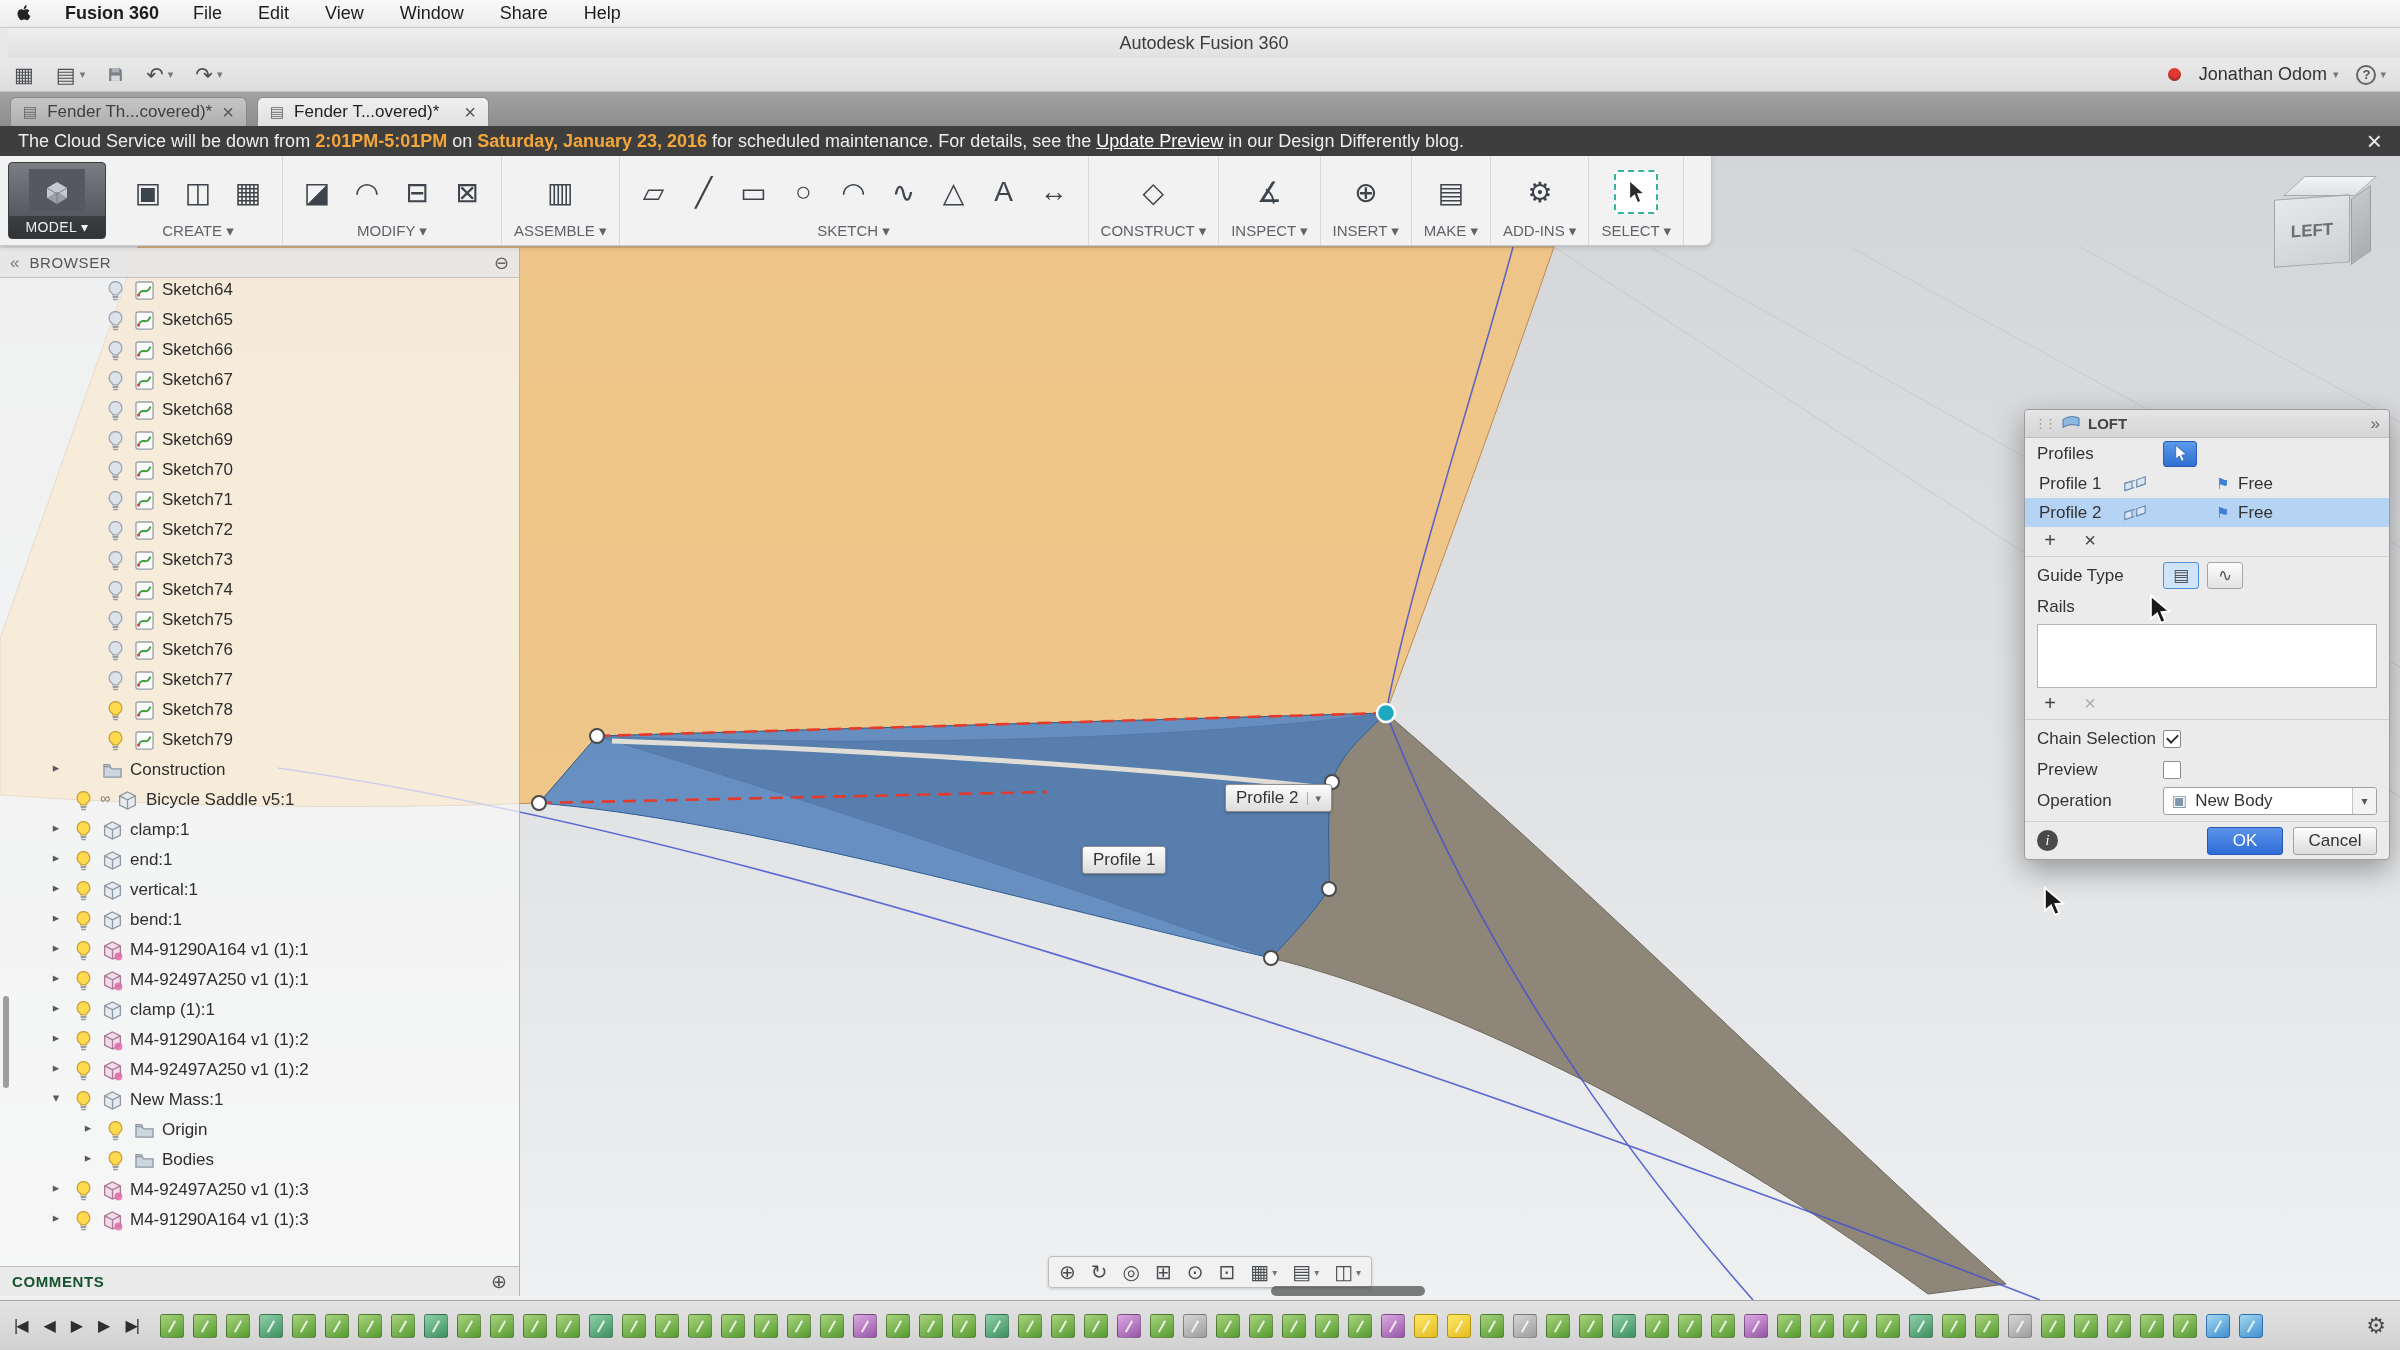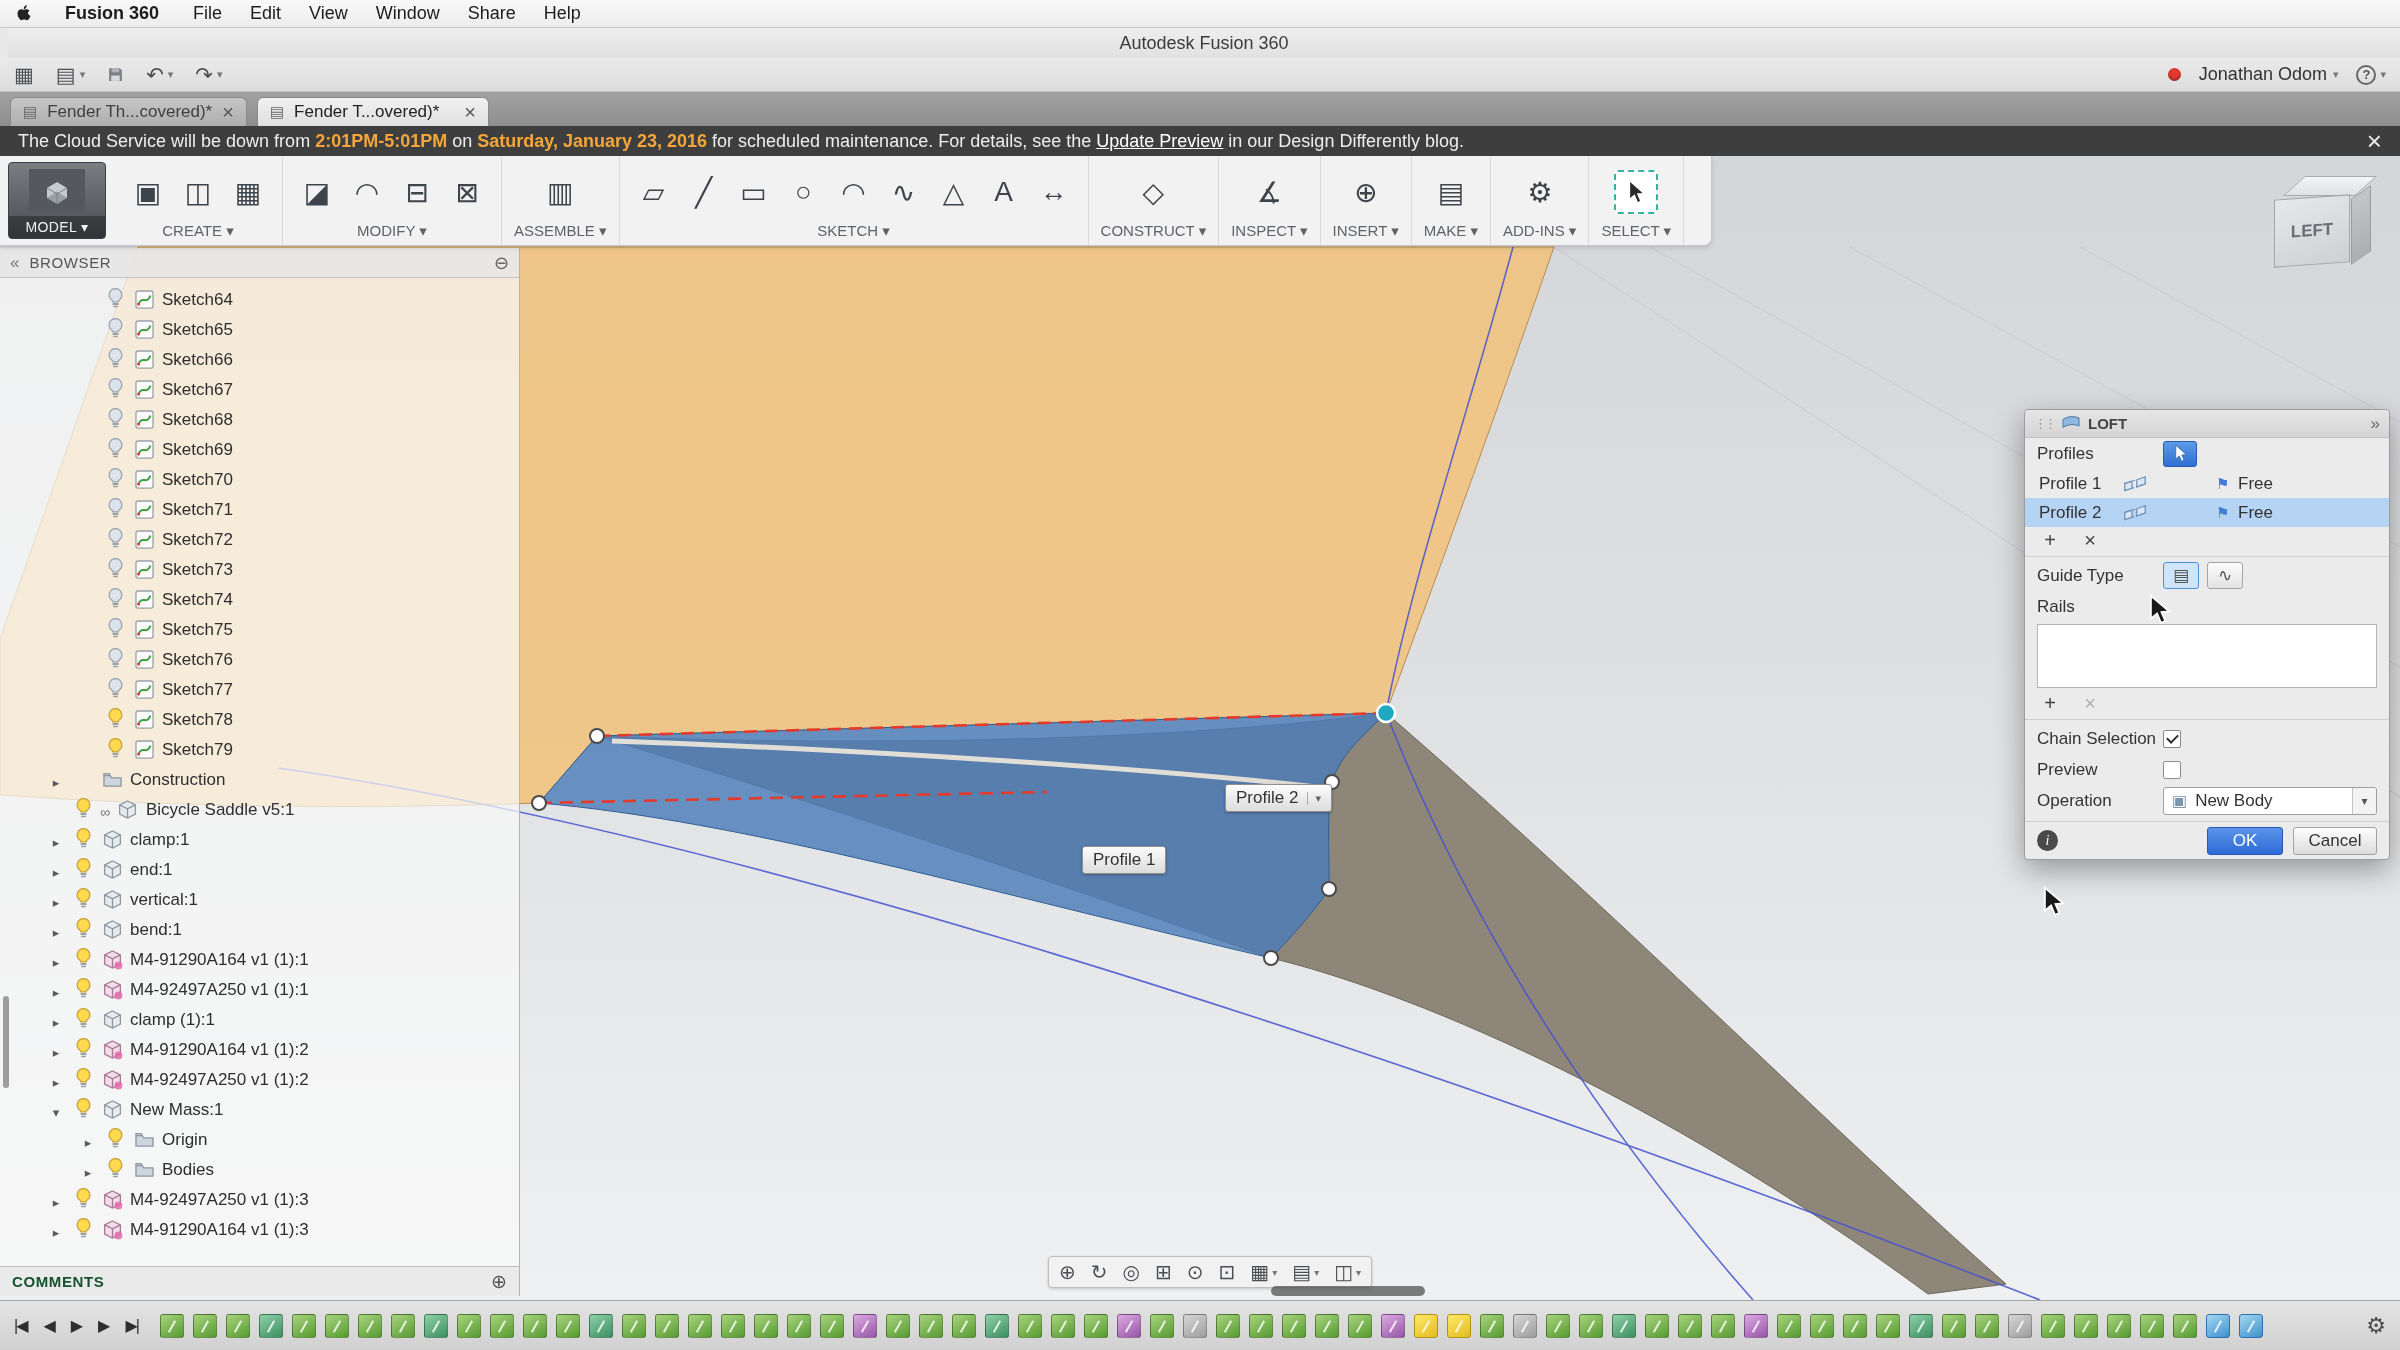--- a/index.html
+++ b/index.html
@@ -6,21 +6,21 @@
   html,body{background:#cfcfcf}
   .app{position:relative;width:2400px;height:1350px;overflow:hidden;
        font-family:"Liberation Sans","DejaVu Sans",sans-serif;background:#e8e8e8}
 
   
   .menubar{position:absolute;top:0;left:0;right:0;height:28px;
     background:linear-gradient(#f9f9f9,#ececec);border-bottom:1px solid #c9c9c9;
     display:flex;align-items:center;padding:0 16px;gap:34px;font-size:18px;color:#1c1c1c;z-index:100}
   .apple-menu{display:flex;align-items:center}
   .app-name{font-weight:bold}
-  #menu-items{display:flex;gap:28px}
+  #menu-items{display:flex;gap:36px}
   .menu-item{white-space:nowrap}
 
   
   .titlebar{position:absolute;top:28px;left:8px;right:0;height:30px;
     background:linear-gradient(#eeeeee,#e1e1e1);text-align:center;line-height:30px;
     font-size:18px;color:#3c3c3c;z-index:99}
 
   
   .quickbar{position:absolute;top:58px;left:0;right:0;height:34px;
     background:linear-gradient(#eaeaea,#dddddd);border-bottom:1px solid #bfbfbf;
@@ -90,21 +90,21 @@
 
   
   .browser-panel{position:absolute;top:92px;left:0;width:520px;height:1018px;z-index:20;
     display:flex;flex-direction:column;border-right:1px solid #b4b4b4}
   .browser-header{height:30px;background:rgba(232,232,232,.95);border-bottom:1px solid #c2c2c2;
     display:flex;align-items:center;padding:0 10px;gap:10px}
   .bh-collapse{color:#777;font-size:17px}
   .bh-title{font-size:15px;font-weight:normal;color:#555;letter-spacing:.6px;flex:1}
   .bh-min{color:#666;font-size:18px}
   .browser-tree{flex:1;background:rgba(250,250,250,.72);overflow:hidden;position:relative;padding-top:2px}
-  .brow{height:30px;display:flex;align-items:flex-end;gap:6px;font-size:17px;color:#2e2e2e;white-space:nowrap}
+  .brow{height:30px;display:flex;align-items:flex-start;gap:6px;font-size:17px;color:#2e2e2e;white-space:nowrap}
   .brow.ind1{padding-left:46px}
   .brow.ind2{padding-left:78px}
   .barrow{width:20px;text-align:center;color:#5c5c5c;font-size:13px;flex:0 0 auto}
   .bbulb{width:22px;display:flex;justify-content:center;flex:0 0 auto}
   .blink{font-size:14px;color:#777;flex:0 0 auto}
   .bicon{width:24px;display:flex;justify-content:center;flex:0 0 auto}
   .browser-vscroll{position:absolute;left:3px;top:718px;width:6px;height:92px;
     background:rgba(70,70,70,.5);border-radius:3px}
   .comments-bar{position:absolute;top:1110px;left:0;width:520px;height:30px;
     background:rgba(233,233,233,.96);border-top:1px solid #bdbdbd;border-right:1px solid #b4b4b4;

